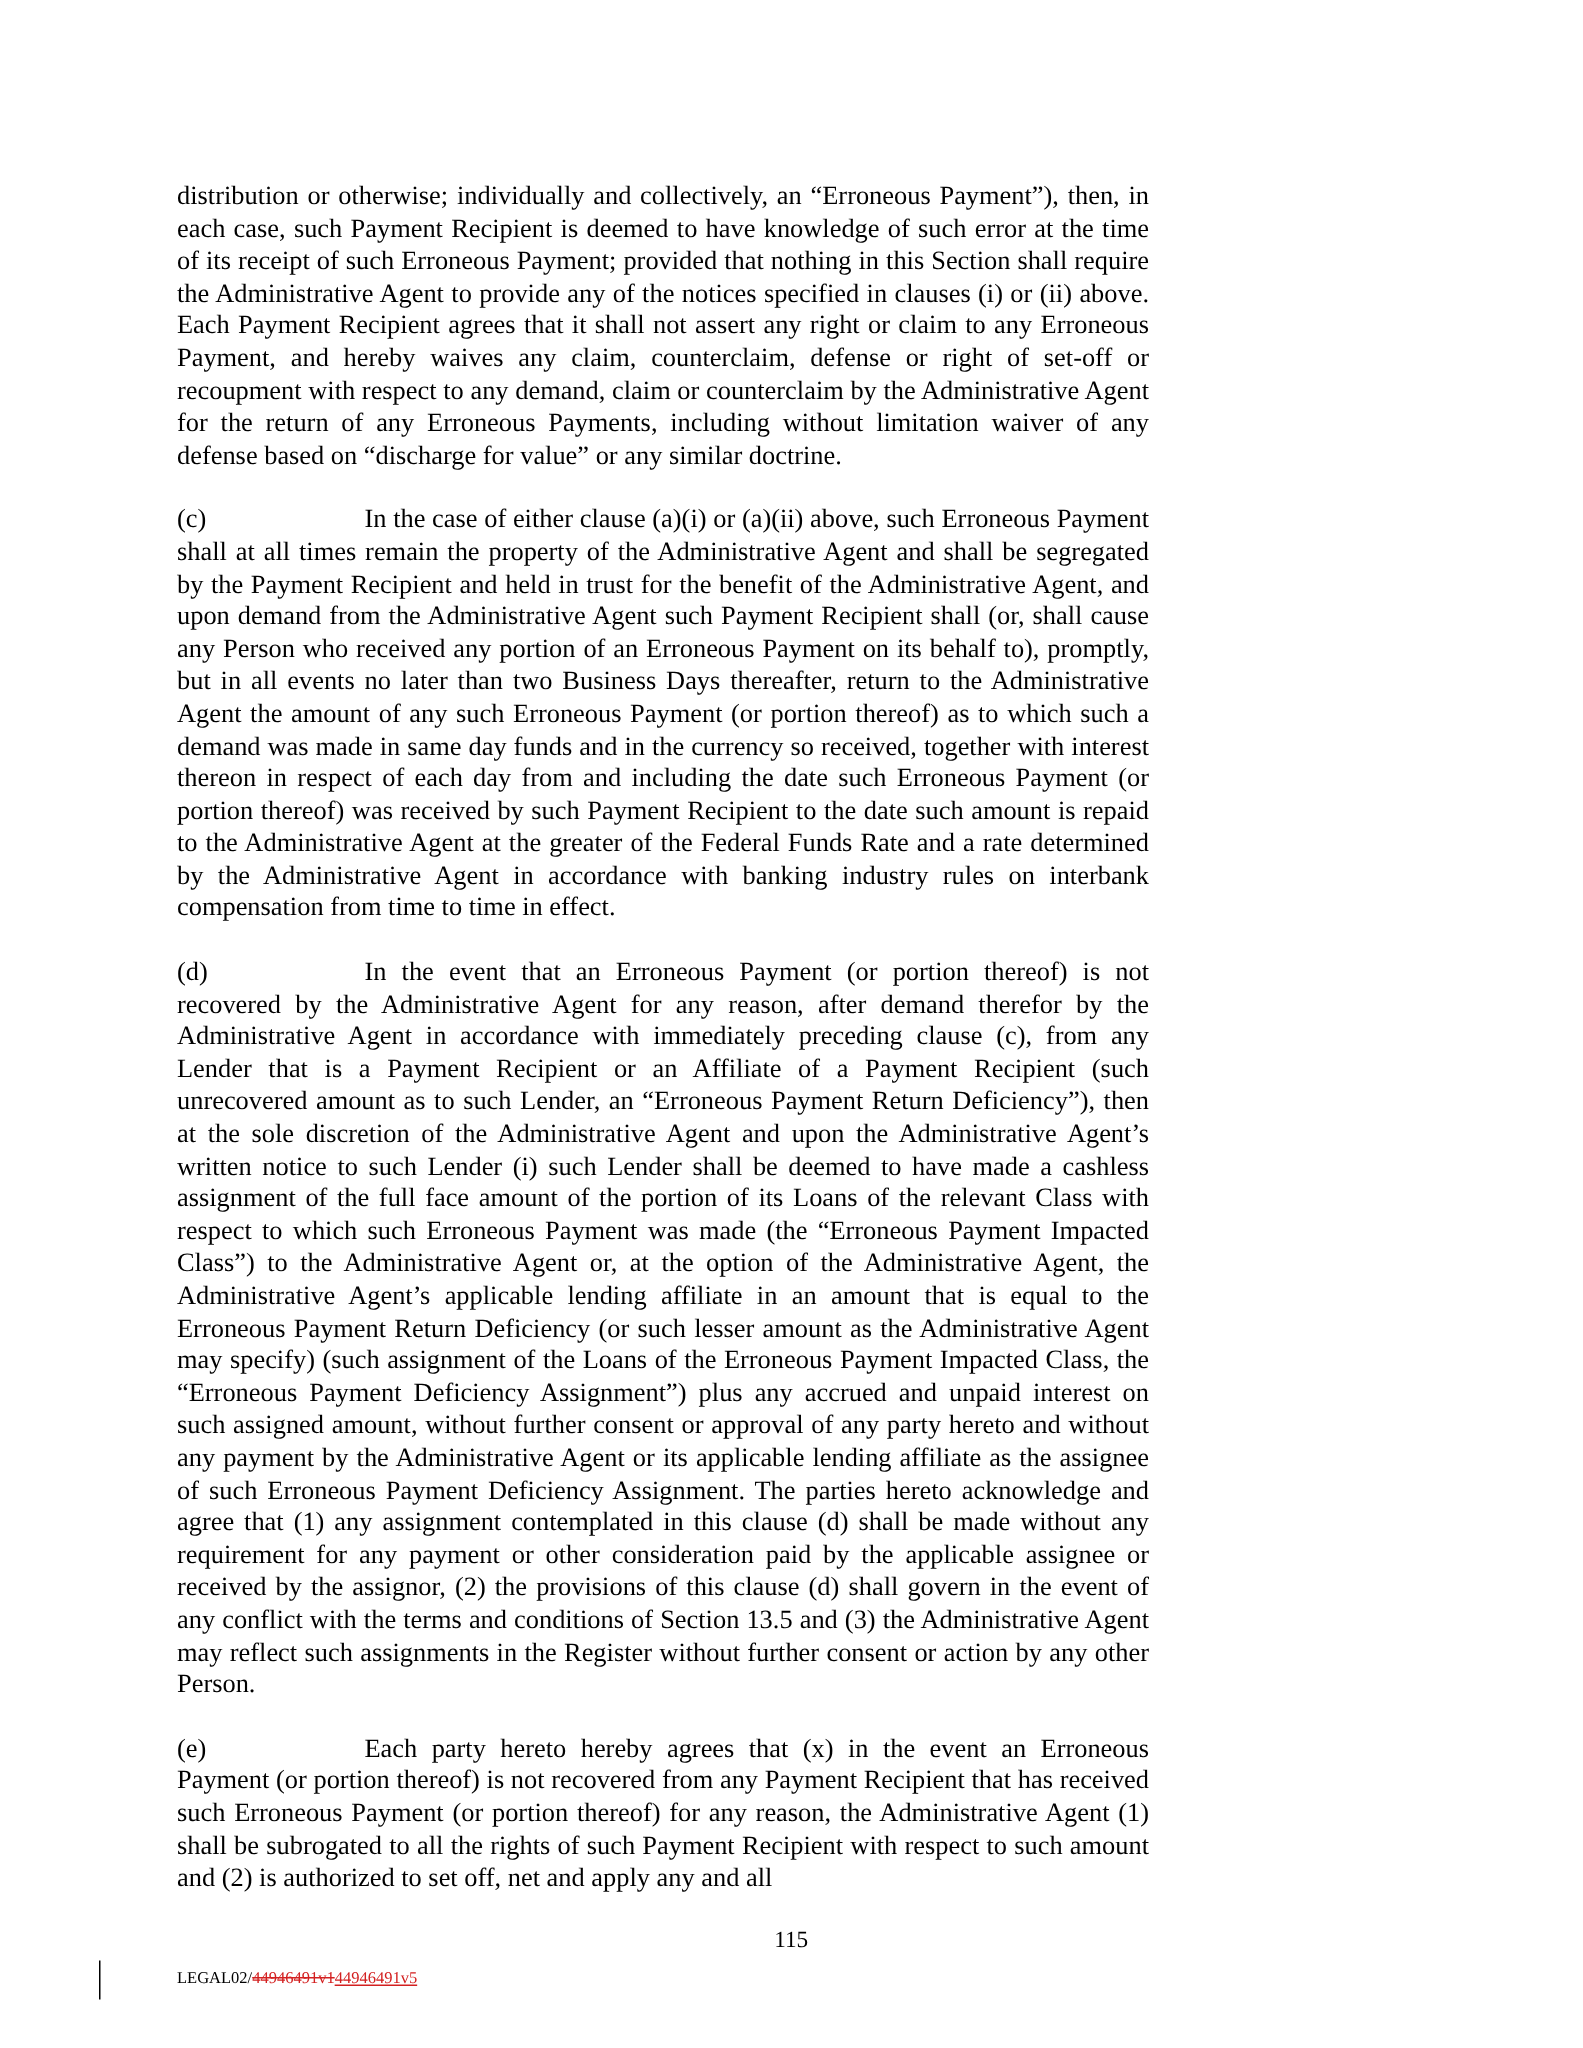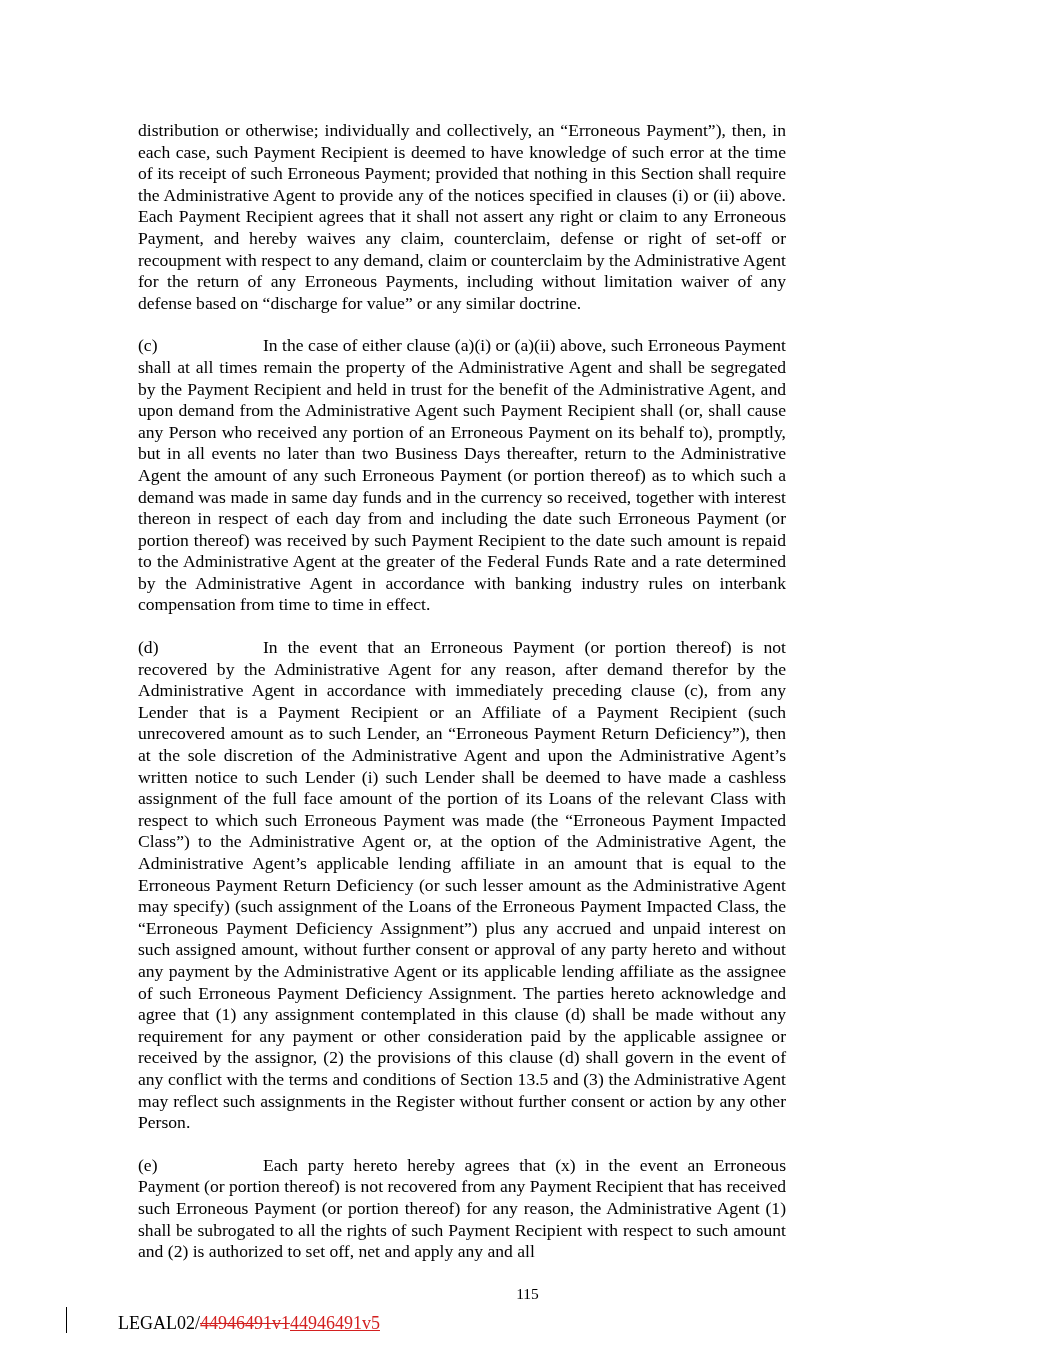--- a/index.html
+++ b/index.html
@@ -13,21 +13,20 @@
     position: relative;
     font-family: "Liberation Serif", serif;
     color: #000000;
   }
   .page {
     position: relative;
     width: 884px;
     height: 1365px;
     box-sizing: border-box;
     padding: 120px 118px 0 118px;
-    margin-left: 20px;
   }
   .body-text {
     font-size: 17.6px;
     line-height: 21.6px;
     text-align: justify;
     text-justify: inter-word;
   }
   .para {
     margin: 0 0 21px 0;
     text-align: justify;
@@ -56,21 +55,21 @@
     left: 0;
     width: 1055px;
     text-align: center;
     font-size: 15.5px;
     font-family: "Liberation Serif", serif;
   }
   .footer-left {
     position: absolute;
     left: 118px;
     top: 38px;
-    font-size: 18px;
+    font-size: 11px;
     font-family: "Liberation Serif", serif;
     white-space: nowrap;
   }
   .change-bar {
     position: absolute;
     left: 66px;
     top: 32px;
     width: 1px;
     height: 26px;
     background: #000;

